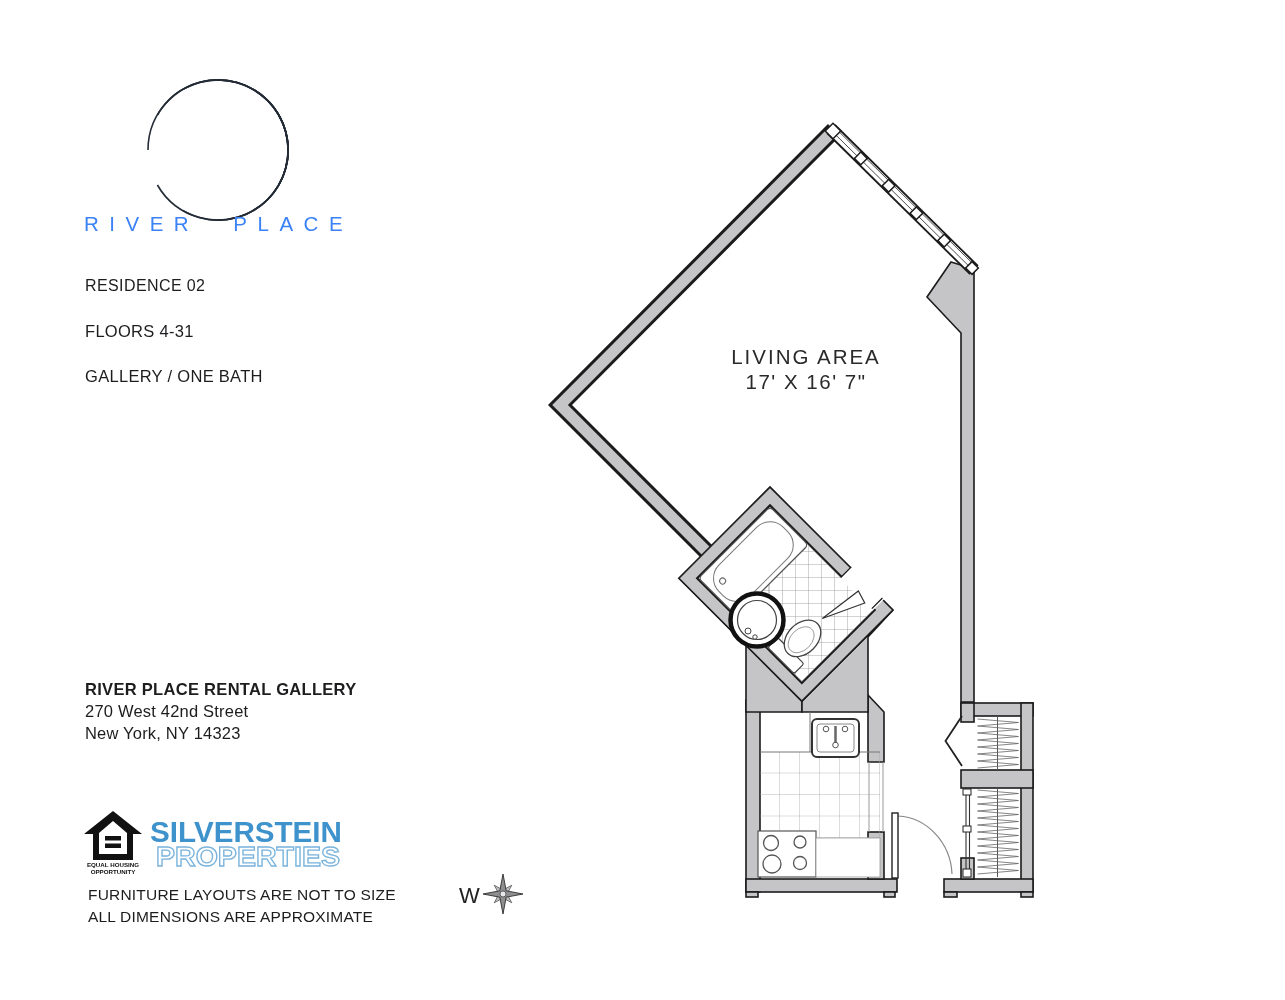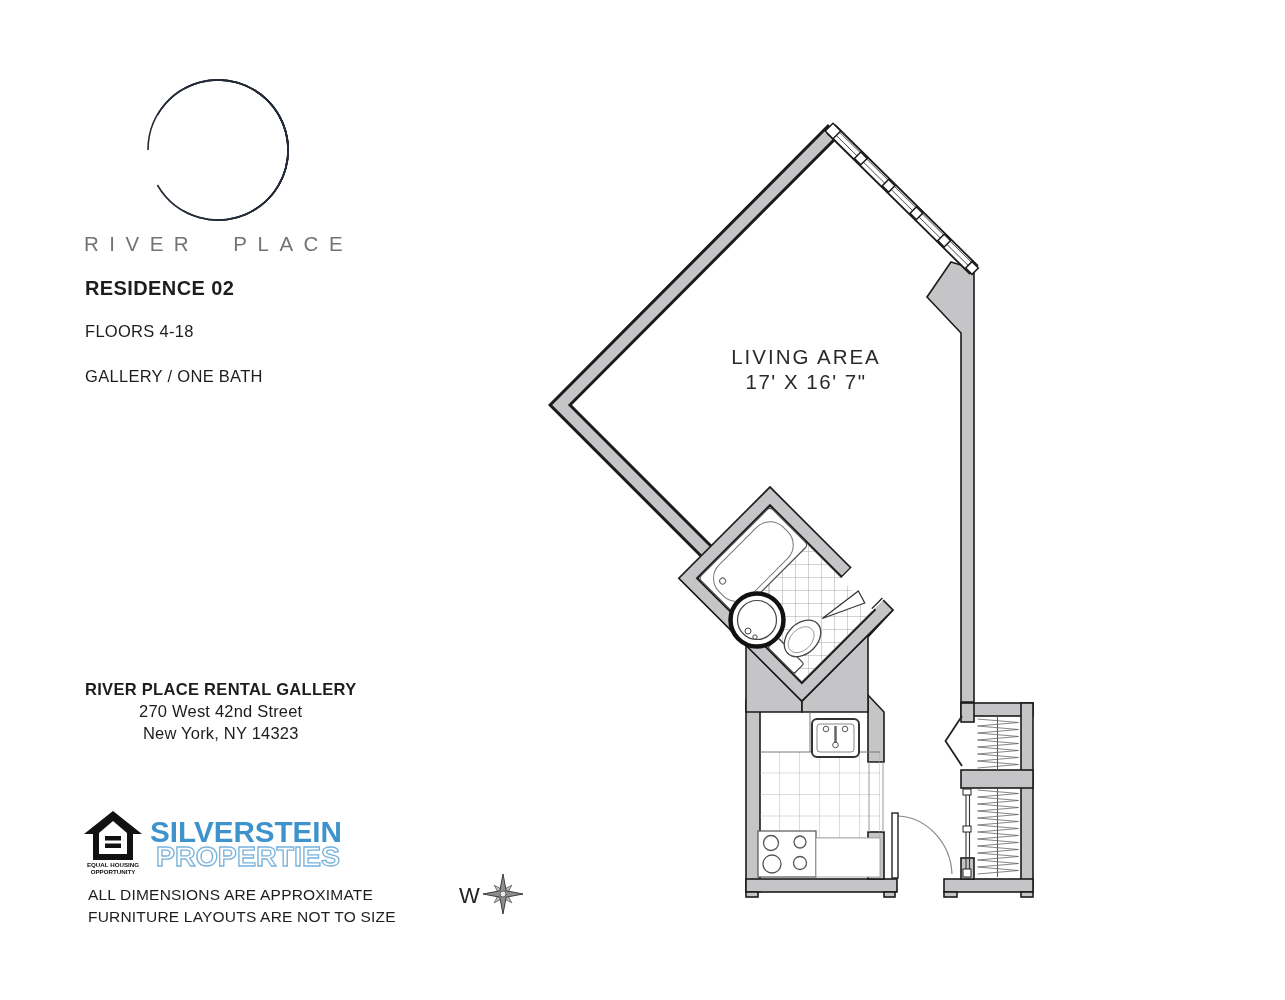--- a/index.html
+++ b/index.html
@@ -1,23 +1,23 @@
 <!DOCTYPE html>
 <html><head>
 <meta charset="utf-8">
 <style>
   html,body{margin:0;padding:0;background:#fff;}
   body{width:1285px;height:1000px;position:relative;overflow:hidden;
        font-family:"Liberation Sans",sans-serif;color:#1d1d1f;}
   .abs{position:absolute;}
   #plan-svg{position:absolute;left:0;top:0;}
-  .brand-title{font-size:20.5px;letter-spacing:10.5px;word-spacing:18px;color:#737373;margin-top:20px;}
-  .res-title{font-size:20px;font-weight:bold;letter-spacing:.4px;text-align:right;}
+  .brand-title{font-size:20.5px;letter-spacing:10.5px;word-spacing:18px;color:#3b82f6;}
+  .res-title{font-size:16px;font-weight:normal;letter-spacing:.4px;text-align:right;}
   .res-line{font-size:16.5px;letter-spacing:.3px;}
-  .contact{font-size:16.5px;line-height:21.8px;letter-spacing:.2px;text-align:center;}
+  .contact{font-size:16.5px;line-height:21.8px;letter-spacing:.2px;}
   .contact .t{font-weight:bold;letter-spacing:.3px;}
   .disc{font-size:15.5px;line-height:22px;letter-spacing:.2px;}
 </style>
 </head>
 <body>
 
 <svg id="plan-svg" width="1285" height="1000" viewBox="0 0 1285 1000">
   <defs>
     <pattern id="tileBath" width="13" height="13" patternUnits="userSpaceOnUse" patternTransform="rotate(-45)">
       <path d="M13,0 V13 M0,13 H13" stroke="#8f8f8f" stroke-width="0.8" fill="none"></path>
@@ -183,21 +183,21 @@
     <g transform="rotate(150)">
         <path d="M0,-70 A70,70 0 0 1 70,0"></path>
         <path d="M0,-70 A70,70 0 0 0 -70,0"></path>
       </g>
   </g>
 </svg>
 
 <div class="abs brand-title" style="left:84px;top:212px">RIVER PLACE</div>
 
 <div class="abs res-title" style="left:85px;top:277px">RESIDENCE 02</div>
-<div class="abs res-line" style="left:85px;top:322px">FLOORS 4-18</div>
+<div class="abs res-line" style="left:85px;top:322px">FLOORS 4-31</div>
 <div class="abs res-line" style="left:85px;top:367px">GALLERY / ONE BATH</div>
 
 <div class="abs contact" style="left:85px;top:679px">
   <div class="t">RIVER PLACE RENTAL GALLERY</div>
   <div>270 West 42nd Street</div>
   <div>New York, NY 14323</div>
 </div>
 
 <svg class="abs" style="left:84px;top:810px" width="58" height="66" viewBox="0 0 58 66">
   <polygon points="29,1 58,24 49,24 49,50 9,50 9,24 0,24" fill="#111111"></polygon>
@@ -207,15 +207,15 @@
   <text x="29" y="57" text-anchor="middle" font-size="6.2" font-weight="bold" fill="#111111" font-family="Liberation Sans, sans-serif">EQUAL HOUSING</text>
   <text x="29" y="64" text-anchor="middle" font-size="6.2" font-weight="bold" fill="#111111" font-family="Liberation Sans, sans-serif">OPPORTUNITY</text>
 </svg>
 
 <svg class="abs" style="left:148px;top:816px" width="200" height="58" viewBox="0 0 200 58">
   <text x="2" y="26" font-size="30" font-weight="bold" fill="#3f93cc" textLength="192" lengthAdjust="spacingAndGlyphs" font-family="Liberation Sans, sans-serif">SILVERSTEIN</text>
   <text x="8" y="50" font-size="27" font-weight="bold" fill="#ffffff" stroke="#7ab4dc" stroke-width="1.3" textLength="184" lengthAdjust="spacingAndGlyphs" font-family="Liberation Sans, sans-serif">PROPERTIES</text>
 </svg>
 
 <div class="abs disc" style="left:88px;top:884px">
+  <div>FURNITURE LAYOUTS ARE NOT TO SIZE</div>
   <div>ALL DIMENSIONS ARE APPROXIMATE</div>
-  <div>FURNITURE LAYOUTS ARE NOT TO SIZE</div>
 </div>
 
 </body></html>

